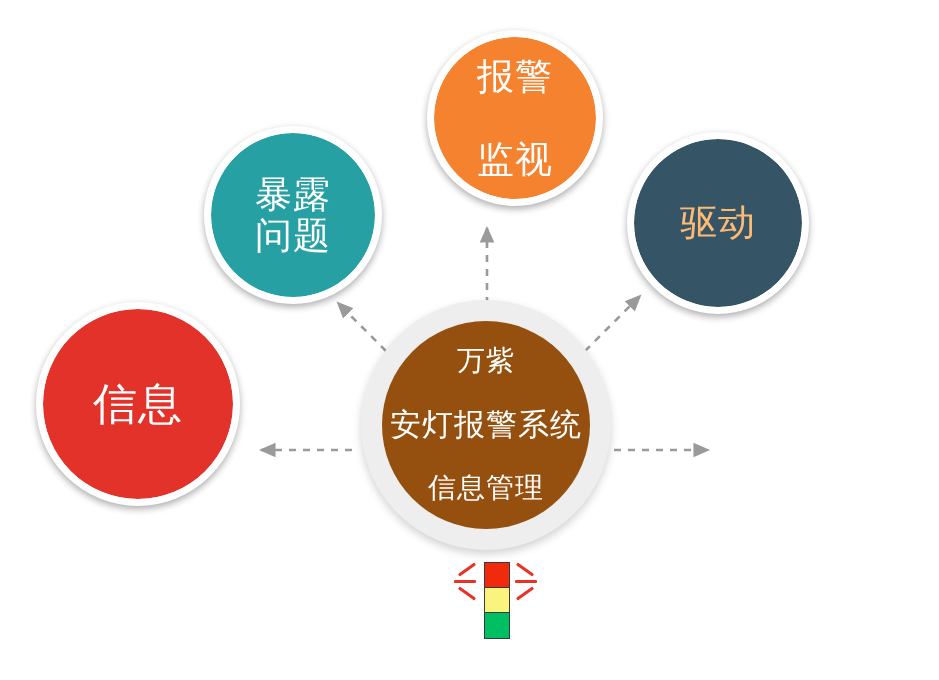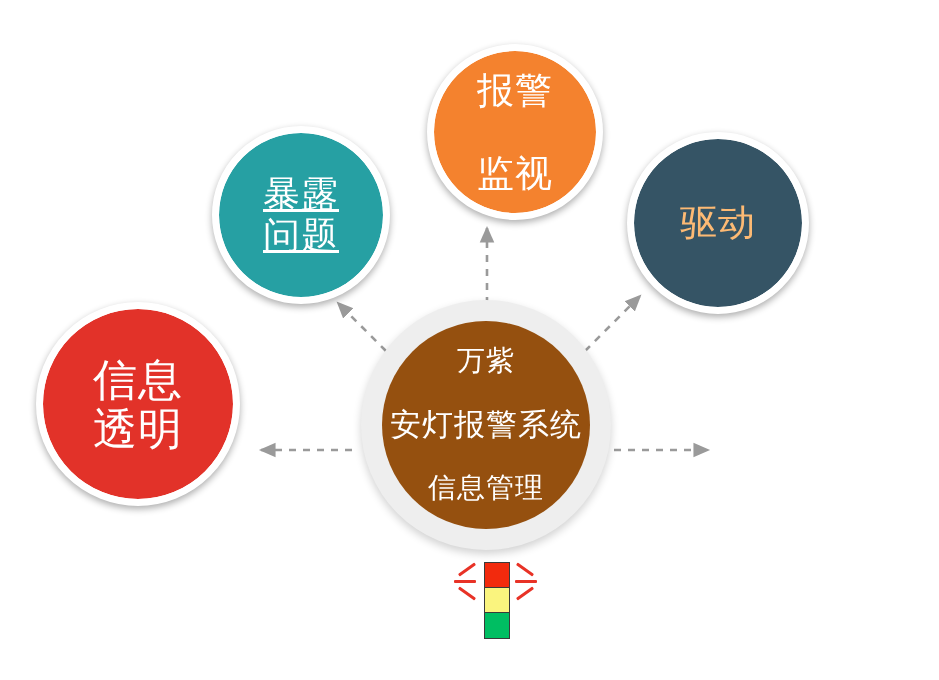--- a/index.html
+++ b/index.html
@@ -47,27 +47,26 @@
   }
 
   
   .satellite {
     border: 7px solid #ffffff;
     box-shadow: 0 3px 7px rgba(0,0,0,0.32);
   }
 
   
   #node-expose-problems {
-    left: 212px; top: 126px;
+    left: 204px; top: 126px;
     width: 178px; height: 178px;
     font-size: 37px;
-    text-decoration: underline;
   }
   #node-alarm-monitor {
-    left: 427px; top: 44px;
+    left: 427px; top: 30px;
     width: 176px; height: 176px;
     font-size: 37px;
     gap: 42px;
   }
   #node-drive-response {
     left: 627px; top: 132px;
     width: 182px; height: 182px;
     font-size: 37px;
   }
   #node-info-transparent {
@@ -158,21 +157,20 @@
     <span class="line">报警</span>
     <span class="line">监视</span>
   </div>
 
   <div class="node satellite" id="node-drive-response" style="background-color: rgb(53, 84, 101); color: #fdba74;">
     <span class="line">驱动</span>
   </div>
 
   <div class="node satellite" id="node-info-transparent" style="background-color: rgb(226, 50, 41); color: rgb(255, 255, 255);">
     <span class="line">信息</span>
-    <span class="line">透明</span>
   </div>
 
 
   <div id="node-hub-ring" style="background-color: rgb(238, 238, 238);"></div>
   <div class="node" id="node-hub" style="background-color: rgb(149, 80, 15); color: rgb(255, 255, 255);">
     <span class="line line-sub">万紫</span>
     <span class="line line-main">安灯报警系统</span>
     <span class="line line-sub">信息管理</span>
   </div>
 

